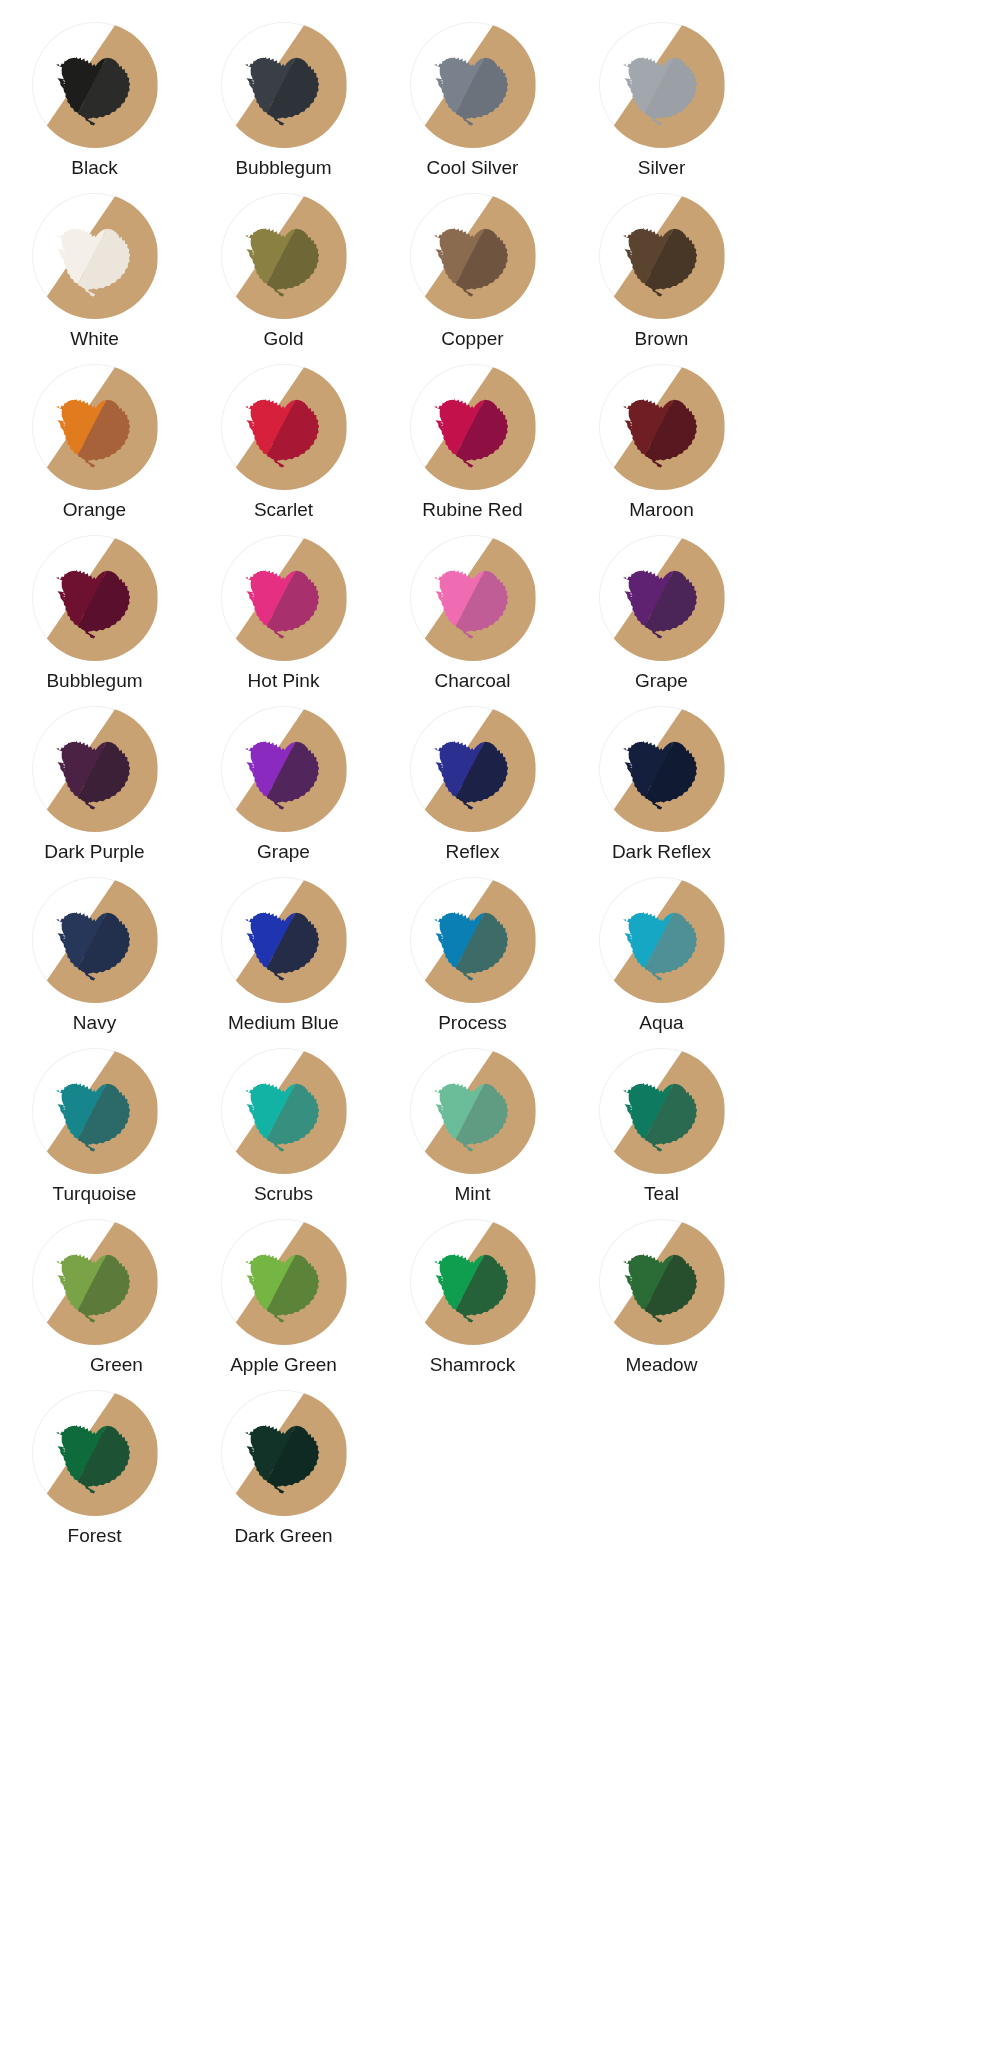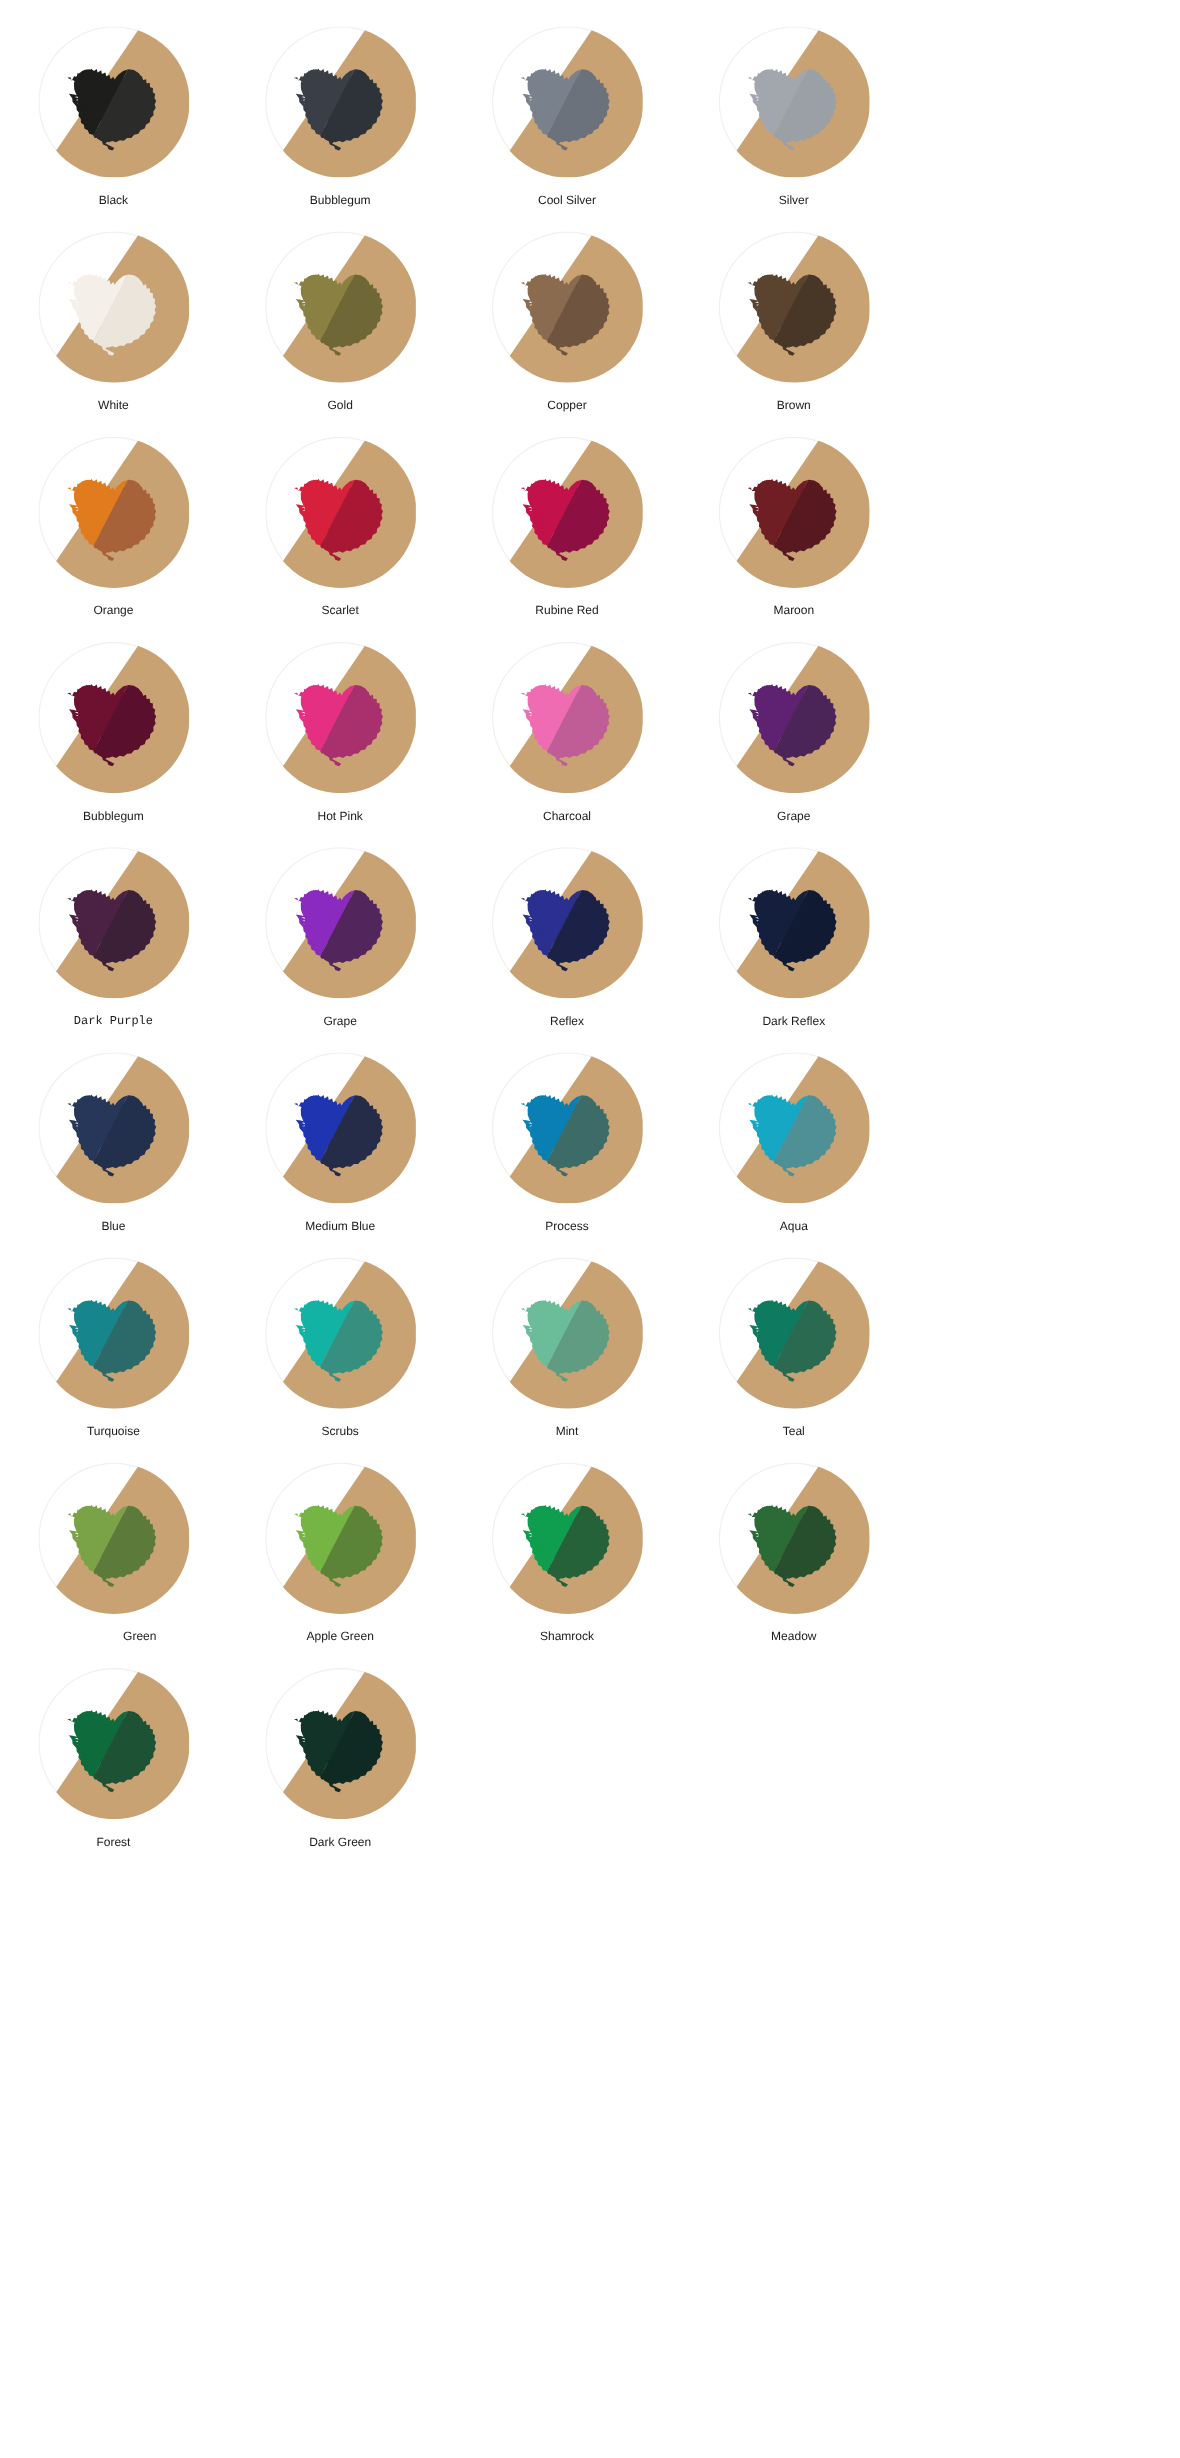--- a/index.html
+++ b/index.html
@@ -79,21 +79,21 @@
     clip-path: polygon(0% 0%, 74% 0%, 22% 100%, 0% 100%);
   }
   
   .heart-dark {
     -webkit-clip-path: polygon(74% 0%, 100% 0%, 100% 100%, 22% 100%);
     clip-path: polygon(74% 0%, 100% 0%, 100% 100%, 22% 100%);
   }
 
   .swatch-label {
     margin-top: 11px;
-    font-size: 10px;
+    font-size: 19px;
     line-height: 18px;
     color: #1a1a1a;
     text-align: left;
     font-family: "Liberation Sans", sans-serif;
     white-space: nowrap;
   }
 </style>
 </head>
 <body>
 
@@ -463,21 +463,21 @@
           </div>
           <div class="heart-layer heart-dark">
             <svg viewBox="0 0 100 100" xmlns="http://www.w3.org/2000/svg">
               <path fill="#3c2038" d="M12.5,30.5 l2.6,-0.4 l1.0,2.8 l1.9,-3.6 l2.2,0.5 l0.6,-3.0 l2.4,1.2 l1.2,-3.2 l2.0,1.9 l1.7,-3.0 l1.8,2.2 l2.3,-2.8 l1.1,2.6 l2.8,-2.2 l0.8,2.8 l2.9,-1.7 l0.5,2.9 l2.8,-1.2 l0.7,3.0 l2.6,-0.9 l0.9,3.4 l2.1,-2.0 l1.3,2.4 l1.9,-3.2 l1.6,2.4 l2.2,-3.4 l1.5,2.6 l2.6,-3.4 l1.3,2.8 l2.9,-2.9 l1.0,3.0 l3.0,-2.2 l0.7,3.1 l3.0,-1.6 l0.5,3.2 l2.8,-0.9 l0.4,3.3 l2.6,-0.2 l0.2,3.4 l2.3,0.6 l-0.1,3.4 l1.9,1.4 l-0.6,3.3 l1.4,2.1 l-1.2,3.1 l0.8,2.7 l-1.9,2.8 l0.2,3.1 l-2.6,2.4 l-0.4,3.2 l-3.1,1.9 l-1.0,3.1 l-3.4,1.3 l-1.6,2.9 l-3.5,0.7 l-2.2,2.6 l-3.4,0.1 l-2.7,2.2 l-3.2,-0.5 l-3.0,1.7 l-2.9,-1.1 l-3.2,1.1 l-2.5,-1.7 l-3.2,0.5 l-2.1,-2.2 l-3.1,-0.1 l-1.6,-2.6 l-2.9,-0.7 l-1.1,-2.9 l-2.6,-1.2 l-0.6,-3.1 l-2.3,-1.7 l-0.1,-3.2 l-1.9,-2.1 l0.4,-3.2 l-1.5,-2.4 l0.9,-3.1 l-1.0,-2.6 l1.3,-3.0 l-0.5,-2.8 l1.7,-2.8 l0.0,-2.9 l2.0,-2.5 Z"></path>
               <path fill="#3c2038" d="M50.0,33.0 l3.4,-4.8 l3.9,-3.1 l4.3,-1.3 l4.3,0.6 l3.8,2.3 l2.9,3.7 l1.5,4.5 l-0.2,4.8 l-1.9,4.8 l-3.2,4.9 l-4.2,5.0 l-5.0,5.0 l-5.5,4.9 l-5.6,4.5 l-2.5,1.9 l-2.5,-1.9 l-5.6,-4.5 l-5.5,-4.9 l-5.0,-5.0 l-4.2,-5.0 l-3.2,-4.9 l-1.9,-4.8 l-0.2,-4.8 l1.5,-4.5 l2.9,-3.7 l3.8,-2.3 l4.3,-0.6 l4.3,1.3 l3.9,3.1 Z"></path>
               <path fill="#3c2038" d="M18.0,44.0 l4.4,1.1 l-3.9,0.9 l4.8,1.3 l-4.1,1.0 l5.2,1.5 l-4.3,1.1 l5.6,1.7 l-4.4,1.2 l6.0,1.9 l-4.4,1.3 l6.3,2.1 l-4.3,1.4 l6.6,2.3 l-4.1,1.5 l6.8,2.6 l-3.8,1.6 l7.0,2.8 l-3.4,1.7 l7.1,3.1 l-2.9,1.8 l7.2,3.4 l-2.3,1.9 l7.2,3.7 l-1.6,2.0 l-3.1,-1.0 l-1.0,-2.4 l-3.4,-1.4 l-0.9,-2.6 l-3.5,-1.8 l-0.8,-2.8 l-3.6,-2.2 l-0.7,-3.0 l-3.6,-2.6 l-0.6,-3.1 l-3.5,-2.9 l-0.5,-3.2 l-3.3,-3.2 l-0.4,-3.2 l-3.0,-3.4 l-0.3,-3.2 l-2.6,-3.5 Z"></path>
             </svg>
           </div>
         </div>
       </div>
-      <div class="swatch-label" style="color: rgb(26, 26, 26); font-family: Liberation Mono, monospace;">Dark Purple</div>
+      <div class="swatch-label" style="color: rgb(26, 26, 26);">Dark Purple</div>
     </div>
     <div class="swatch-cell">
       <div class="swatch-circle">
         <div class="circle-tan" style="background: rgb(201, 162, 115);"></div>
         <div class="heart-wrap">
           <div class="heart-layer heart-light">
             <svg viewBox="0 0 100 100" xmlns="http://www.w3.org/2000/svg">
               <path fill="#8a2abf" d="M12.5,30.5 l2.6,-0.4 l1.0,2.8 l1.9,-3.6 l2.2,0.5 l0.6,-3.0 l2.4,1.2 l1.2,-3.2 l2.0,1.9 l1.7,-3.0 l1.8,2.2 l2.3,-2.8 l1.1,2.6 l2.8,-2.2 l0.8,2.8 l2.9,-1.7 l0.5,2.9 l2.8,-1.2 l0.7,3.0 l2.6,-0.9 l0.9,3.4 l2.1,-2.0 l1.3,2.4 l1.9,-3.2 l1.6,2.4 l2.2,-3.4 l1.5,2.6 l2.6,-3.4 l1.3,2.8 l2.9,-2.9 l1.0,3.0 l3.0,-2.2 l0.7,3.1 l3.0,-1.6 l0.5,3.2 l2.8,-0.9 l0.4,3.3 l2.6,-0.2 l0.2,3.4 l2.3,0.6 l-0.1,3.4 l1.9,1.4 l-0.6,3.3 l1.4,2.1 l-1.2,3.1 l0.8,2.7 l-1.9,2.8 l0.2,3.1 l-2.6,2.4 l-0.4,3.2 l-3.1,1.9 l-1.0,3.1 l-3.4,1.3 l-1.6,2.9 l-3.5,0.7 l-2.2,2.6 l-3.4,0.1 l-2.7,2.2 l-3.2,-0.5 l-3.0,1.7 l-2.9,-1.1 l-3.2,1.1 l-2.5,-1.7 l-3.2,0.5 l-2.1,-2.2 l-3.1,-0.1 l-1.6,-2.6 l-2.9,-0.7 l-1.1,-2.9 l-2.6,-1.2 l-0.6,-3.1 l-2.3,-1.7 l-0.1,-3.2 l-1.9,-2.1 l0.4,-3.2 l-1.5,-2.4 l0.9,-3.1 l-1.0,-2.6 l1.3,-3.0 l-0.5,-2.8 l1.7,-2.8 l0.0,-2.9 l2.0,-2.5 Z"></path>
               <path fill="#8a2abf" d="M50.0,33.0 l3.4,-4.8 l3.9,-3.1 l4.3,-1.3 l4.3,0.6 l3.8,2.3 l2.9,3.7 l1.5,4.5 l-0.2,4.8 l-1.9,4.8 l-3.2,4.9 l-4.2,5.0 l-5.0,5.0 l-5.5,4.9 l-5.6,4.5 l-2.5,1.9 l-2.5,-1.9 l-5.6,-4.5 l-5.5,-4.9 l-5.0,-5.0 l-4.2,-5.0 l-3.2,-4.9 l-1.9,-4.8 l-0.2,-4.8 l1.5,-4.5 l2.9,-3.7 l3.8,-2.3 l4.3,-0.6 l4.3,1.3 l3.9,3.1 Z"></path>
               <path fill="#8a2abf" d="M18.0,44.0 l4.4,1.1 l-3.9,0.9 l4.8,1.3 l-4.1,1.0 l5.2,1.5 l-4.3,1.1 l5.6,1.7 l-4.4,1.2 l6.0,1.9 l-4.4,1.3 l6.3,2.1 l-4.3,1.4 l6.6,2.3 l-4.1,1.5 l6.8,2.6 l-3.8,1.6 l7.0,2.8 l-3.4,1.7 l7.1,3.1 l-2.9,1.8 l7.2,3.4 l-2.3,1.9 l7.2,3.7 l-1.6,2.0 l-3.1,-1.0 l-1.0,-2.4 l-3.4,-1.4 l-0.9,-2.6 l-3.5,-1.8 l-0.8,-2.8 l-3.6,-2.2 l-0.7,-3.0 l-3.6,-2.6 l-0.6,-3.1 l-3.5,-2.9 l-0.5,-3.2 l-3.3,-3.2 l-0.4,-3.2 l-3.0,-3.4 l-0.3,-3.2 l-2.6,-3.5 Z"></path>
@@ -551,21 +551,21 @@
           </div>
           <div class="heart-layer heart-dark">
             <svg viewBox="0 0 100 100" xmlns="http://www.w3.org/2000/svg">
               <path fill="#22304d" d="M12.5,30.5 l2.6,-0.4 l1.0,2.8 l1.9,-3.6 l2.2,0.5 l0.6,-3.0 l2.4,1.2 l1.2,-3.2 l2.0,1.9 l1.7,-3.0 l1.8,2.2 l2.3,-2.8 l1.1,2.6 l2.8,-2.2 l0.8,2.8 l2.9,-1.7 l0.5,2.9 l2.8,-1.2 l0.7,3.0 l2.6,-0.9 l0.9,3.4 l2.1,-2.0 l1.3,2.4 l1.9,-3.2 l1.6,2.4 l2.2,-3.4 l1.5,2.6 l2.6,-3.4 l1.3,2.8 l2.9,-2.9 l1.0,3.0 l3.0,-2.2 l0.7,3.1 l3.0,-1.6 l0.5,3.2 l2.8,-0.9 l0.4,3.3 l2.6,-0.2 l0.2,3.4 l2.3,0.6 l-0.1,3.4 l1.9,1.4 l-0.6,3.3 l1.4,2.1 l-1.2,3.1 l0.8,2.7 l-1.9,2.8 l0.2,3.1 l-2.6,2.4 l-0.4,3.2 l-3.1,1.9 l-1.0,3.1 l-3.4,1.3 l-1.6,2.9 l-3.5,0.7 l-2.2,2.6 l-3.4,0.1 l-2.7,2.2 l-3.2,-0.5 l-3.0,1.7 l-2.9,-1.1 l-3.2,1.1 l-2.5,-1.7 l-3.2,0.5 l-2.1,-2.2 l-3.1,-0.1 l-1.6,-2.6 l-2.9,-0.7 l-1.1,-2.9 l-2.6,-1.2 l-0.6,-3.1 l-2.3,-1.7 l-0.1,-3.2 l-1.9,-2.1 l0.4,-3.2 l-1.5,-2.4 l0.9,-3.1 l-1.0,-2.6 l1.3,-3.0 l-0.5,-2.8 l1.7,-2.8 l0.0,-2.9 l2.0,-2.5 Z"></path>
               <path fill="#22304d" d="M50.0,33.0 l3.4,-4.8 l3.9,-3.1 l4.3,-1.3 l4.3,0.6 l3.8,2.3 l2.9,3.7 l1.5,4.5 l-0.2,4.8 l-1.9,4.8 l-3.2,4.9 l-4.2,5.0 l-5.0,5.0 l-5.5,4.9 l-5.6,4.5 l-2.5,1.9 l-2.5,-1.9 l-5.6,-4.5 l-5.5,-4.9 l-5.0,-5.0 l-4.2,-5.0 l-3.2,-4.9 l-1.9,-4.8 l-0.2,-4.8 l1.5,-4.5 l2.9,-3.7 l3.8,-2.3 l4.3,-0.6 l4.3,1.3 l3.9,3.1 Z"></path>
               <path fill="#22304d" d="M18.0,44.0 l4.4,1.1 l-3.9,0.9 l4.8,1.3 l-4.1,1.0 l5.2,1.5 l-4.3,1.1 l5.6,1.7 l-4.4,1.2 l6.0,1.9 l-4.4,1.3 l6.3,2.1 l-4.3,1.4 l6.6,2.3 l-4.1,1.5 l6.8,2.6 l-3.8,1.6 l7.0,2.8 l-3.4,1.7 l7.1,3.1 l-2.9,1.8 l7.2,3.4 l-2.3,1.9 l7.2,3.7 l-1.6,2.0 l-3.1,-1.0 l-1.0,-2.4 l-3.4,-1.4 l-0.9,-2.6 l-3.5,-1.8 l-0.8,-2.8 l-3.6,-2.2 l-0.7,-3.0 l-3.6,-2.6 l-0.6,-3.1 l-3.5,-2.9 l-0.5,-3.2 l-3.3,-3.2 l-0.4,-3.2 l-3.0,-3.4 l-0.3,-3.2 l-2.6,-3.5 Z"></path>
             </svg>
           </div>
         </div>
       </div>
-      <div class="swatch-label" style="color: rgb(26, 26, 26);">Blue</div>
+      <div class="swatch-label" style="color: rgb(26, 26, 26);">Navy</div>
     </div>
     <div class="swatch-cell">
       <div class="swatch-circle">
         <div class="circle-tan" style="background: rgb(201, 162, 115);"></div>
         <div class="heart-wrap">
           <div class="heart-layer heart-light">
             <svg viewBox="0 0 100 100" xmlns="http://www.w3.org/2000/svg">
               <path fill="#1f34b0" d="M12.5,30.5 l2.6,-0.4 l1.0,2.8 l1.9,-3.6 l2.2,0.5 l0.6,-3.0 l2.4,1.2 l1.2,-3.2 l2.0,1.9 l1.7,-3.0 l1.8,2.2 l2.3,-2.8 l1.1,2.6 l2.8,-2.2 l0.8,2.8 l2.9,-1.7 l0.5,2.9 l2.8,-1.2 l0.7,3.0 l2.6,-0.9 l0.9,3.4 l2.1,-2.0 l1.3,2.4 l1.9,-3.2 l1.6,2.4 l2.2,-3.4 l1.5,2.6 l2.6,-3.4 l1.3,2.8 l2.9,-2.9 l1.0,3.0 l3.0,-2.2 l0.7,3.1 l3.0,-1.6 l0.5,3.2 l2.8,-0.9 l0.4,3.3 l2.6,-0.2 l0.2,3.4 l2.3,0.6 l-0.1,3.4 l1.9,1.4 l-0.6,3.3 l1.4,2.1 l-1.2,3.1 l0.8,2.7 l-1.9,2.8 l0.2,3.1 l-2.6,2.4 l-0.4,3.2 l-3.1,1.9 l-1.0,3.1 l-3.4,1.3 l-1.6,2.9 l-3.5,0.7 l-2.2,2.6 l-3.4,0.1 l-2.7,2.2 l-3.2,-0.5 l-3.0,1.7 l-2.9,-1.1 l-3.2,1.1 l-2.5,-1.7 l-3.2,0.5 l-2.1,-2.2 l-3.1,-0.1 l-1.6,-2.6 l-2.9,-0.7 l-1.1,-2.9 l-2.6,-1.2 l-0.6,-3.1 l-2.3,-1.7 l-0.1,-3.2 l-1.9,-2.1 l0.4,-3.2 l-1.5,-2.4 l0.9,-3.1 l-1.0,-2.6 l1.3,-3.0 l-0.5,-2.8 l1.7,-2.8 l0.0,-2.9 l2.0,-2.5 Z"></path>
               <path fill="#1f34b0" d="M50.0,33.0 l3.4,-4.8 l3.9,-3.1 l4.3,-1.3 l4.3,0.6 l3.8,2.3 l2.9,3.7 l1.5,4.5 l-0.2,4.8 l-1.9,4.8 l-3.2,4.9 l-4.2,5.0 l-5.0,5.0 l-5.5,4.9 l-5.6,4.5 l-2.5,1.9 l-2.5,-1.9 l-5.6,-4.5 l-5.5,-4.9 l-5.0,-5.0 l-4.2,-5.0 l-3.2,-4.9 l-1.9,-4.8 l-0.2,-4.8 l1.5,-4.5 l2.9,-3.7 l3.8,-2.3 l4.3,-0.6 l4.3,1.3 l3.9,3.1 Z"></path>
               <path fill="#1f34b0" d="M18.0,44.0 l4.4,1.1 l-3.9,0.9 l4.8,1.3 l-4.1,1.0 l5.2,1.5 l-4.3,1.1 l5.6,1.7 l-4.4,1.2 l6.0,1.9 l-4.4,1.3 l6.3,2.1 l-4.3,1.4 l6.6,2.3 l-4.1,1.5 l6.8,2.6 l-3.8,1.6 l7.0,2.8 l-3.4,1.7 l7.1,3.1 l-2.9,1.8 l7.2,3.4 l-2.3,1.9 l7.2,3.7 l-1.6,2.0 l-3.1,-1.0 l-1.0,-2.4 l-3.4,-1.4 l-0.9,-2.6 l-3.5,-1.8 l-0.8,-2.8 l-3.6,-2.2 l-0.7,-3.0 l-3.6,-2.6 l-0.6,-3.1 l-3.5,-2.9 l-0.5,-3.2 l-3.3,-3.2 l-0.4,-3.2 l-3.0,-3.4 l-0.3,-3.2 l-2.6,-3.5 Z"></path>

